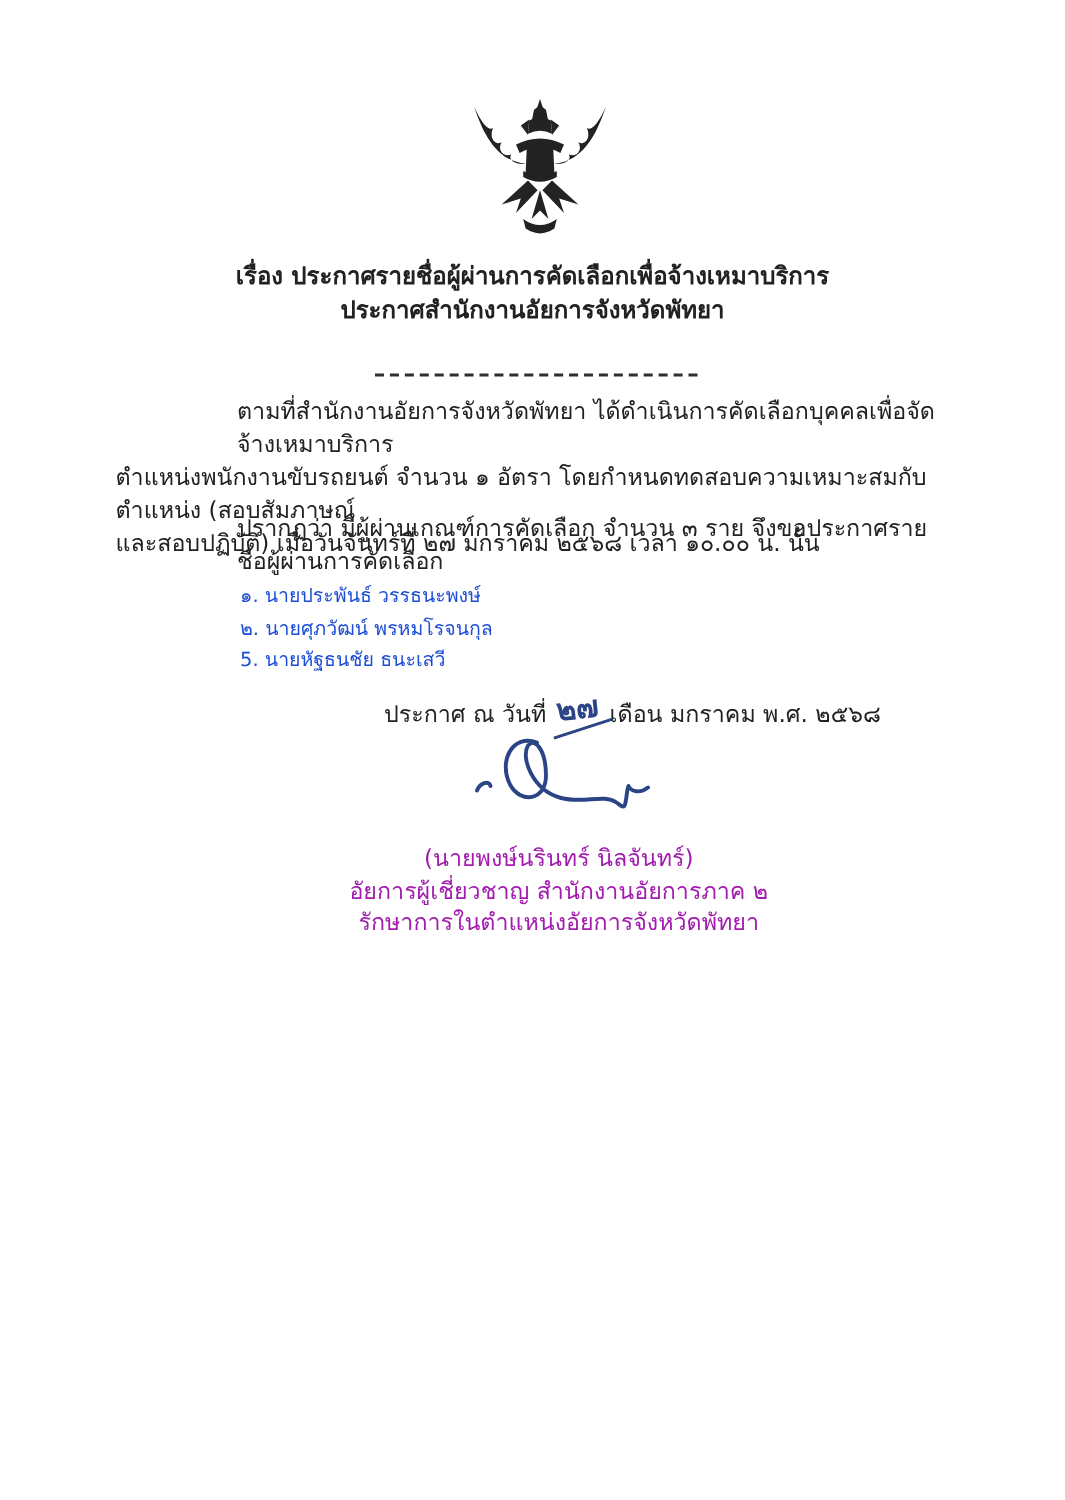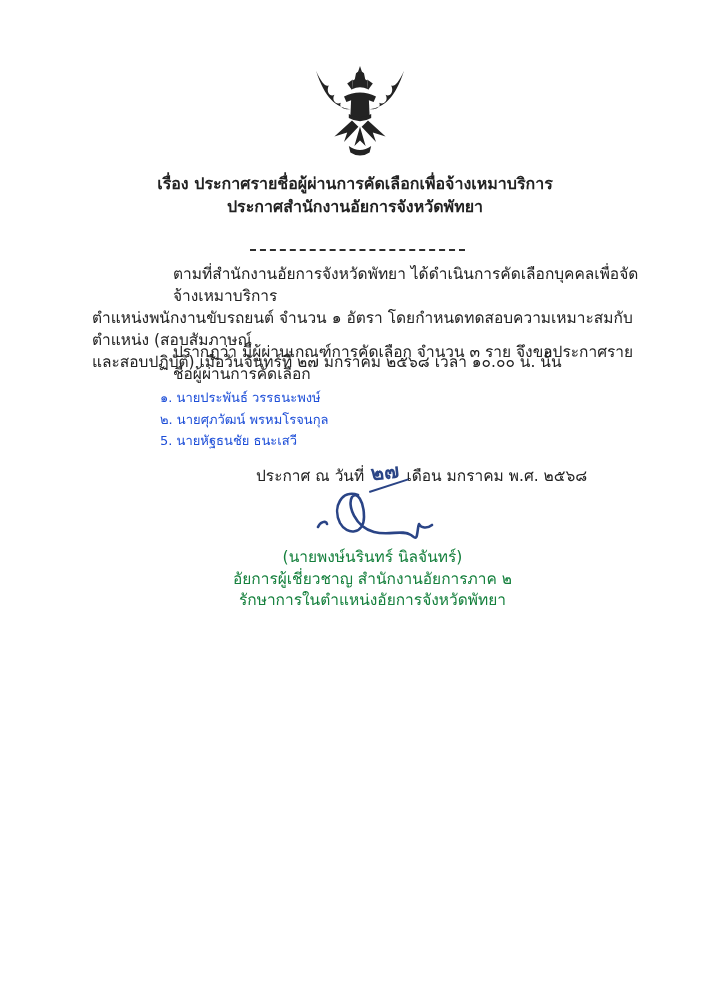--- a/index.html
+++ b/index.html
@@ -40,21 +40,21 @@
     position: absolute;
     top: 249px;
     left: 250px;
     width: 215px;
     border-top: 2px dashed #2e2e2e;
   }
 
   
   .para {
     position: absolute;
-    left: 92px;
+    left: 77px;
     width: 548px;
     font-size: 15.5px;
     line-height: 22px;
     color: #222;
   }
   .para1 { top: 263px; }
   .para2 { top: 341px; }
   .line.indent { padding-left: 81px; }
 
   .list {
@@ -98,28 +98,28 @@
     position: absolute;
     top: 487px;
     left: 300px;
     width: 150px;
     height: 58px;
   }
   .signature svg { width: 100%; height: 100%; }
 
   .signer {
     position: absolute;
-    top: 547px;
+    top: 562px;
     left: 0;
     right: 0;
     text-align: center;
     padding-left: 35px;
     font-size: 15.5px;
     line-height: 21.5px;
-    color: #15803d;
+    color: #a21caf;
   }
 </style>
 </head>
 <body>
 
 <div class="sheet">
 
   <div class="emblem">
     <svg viewBox="0 0 140 130" xmlns="http://www.w3.org/2000/svg" aria-hidden="true">
       <g fill="#232323">

